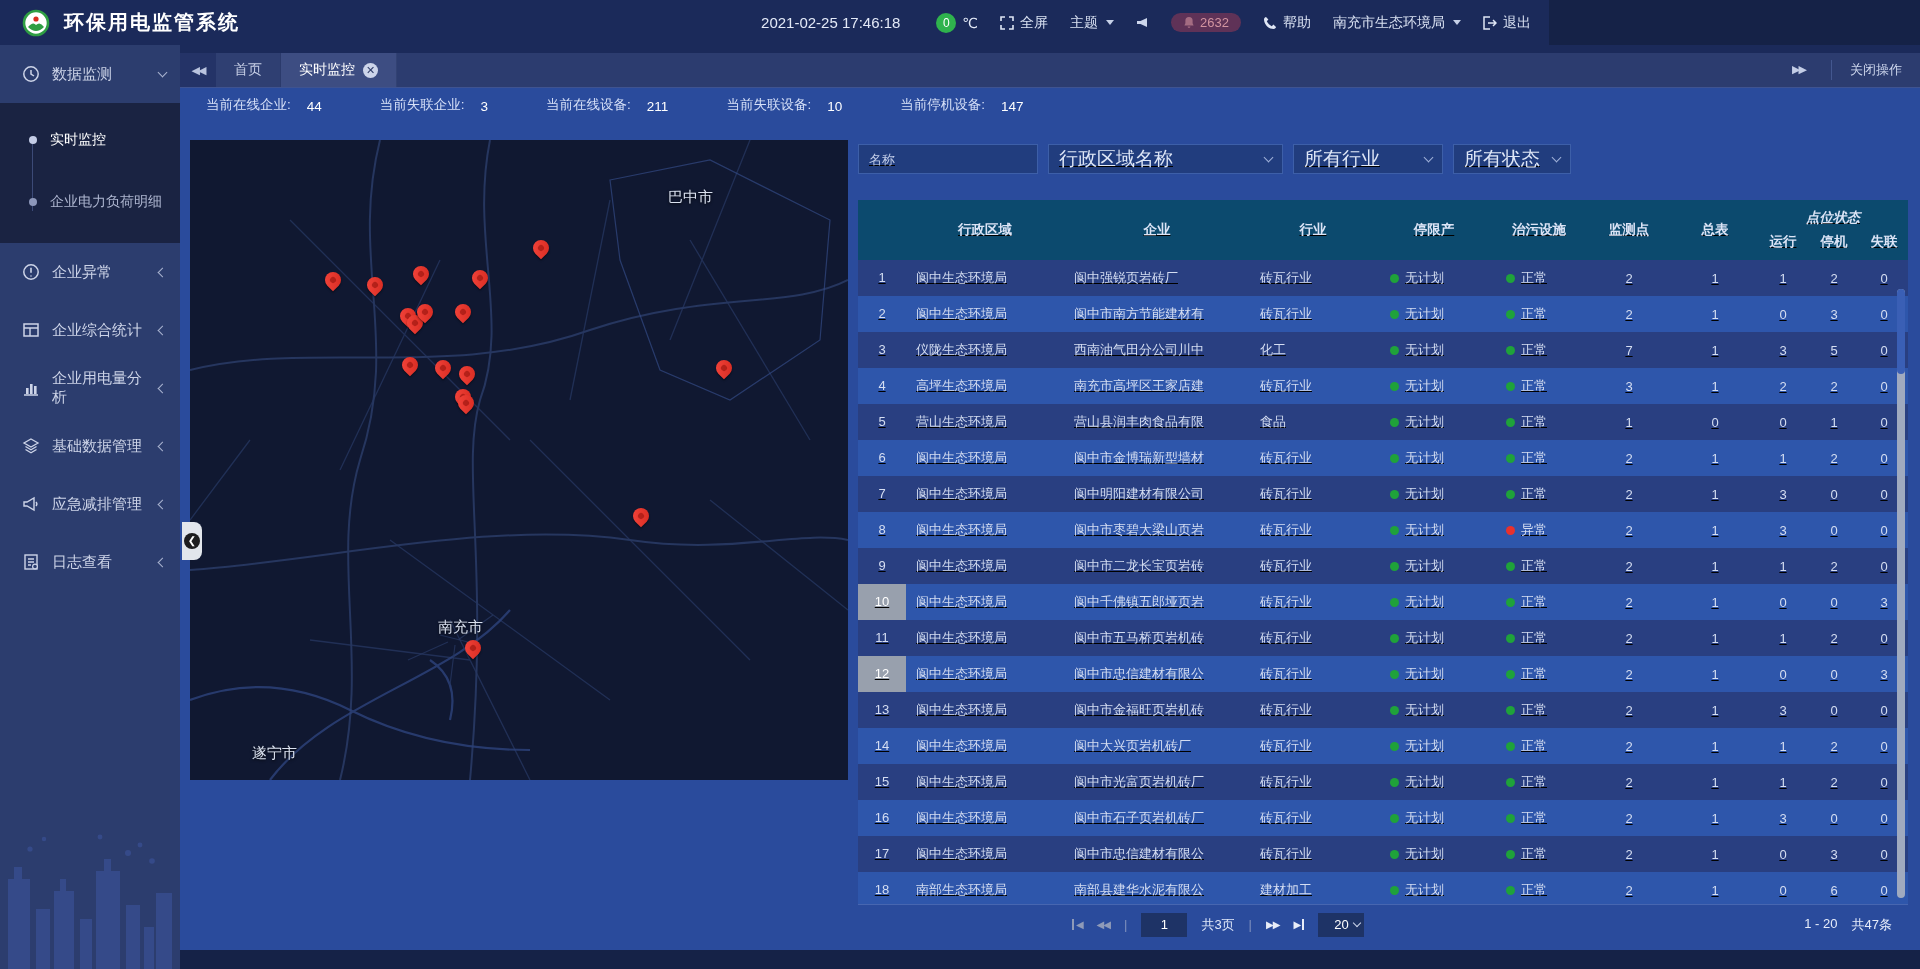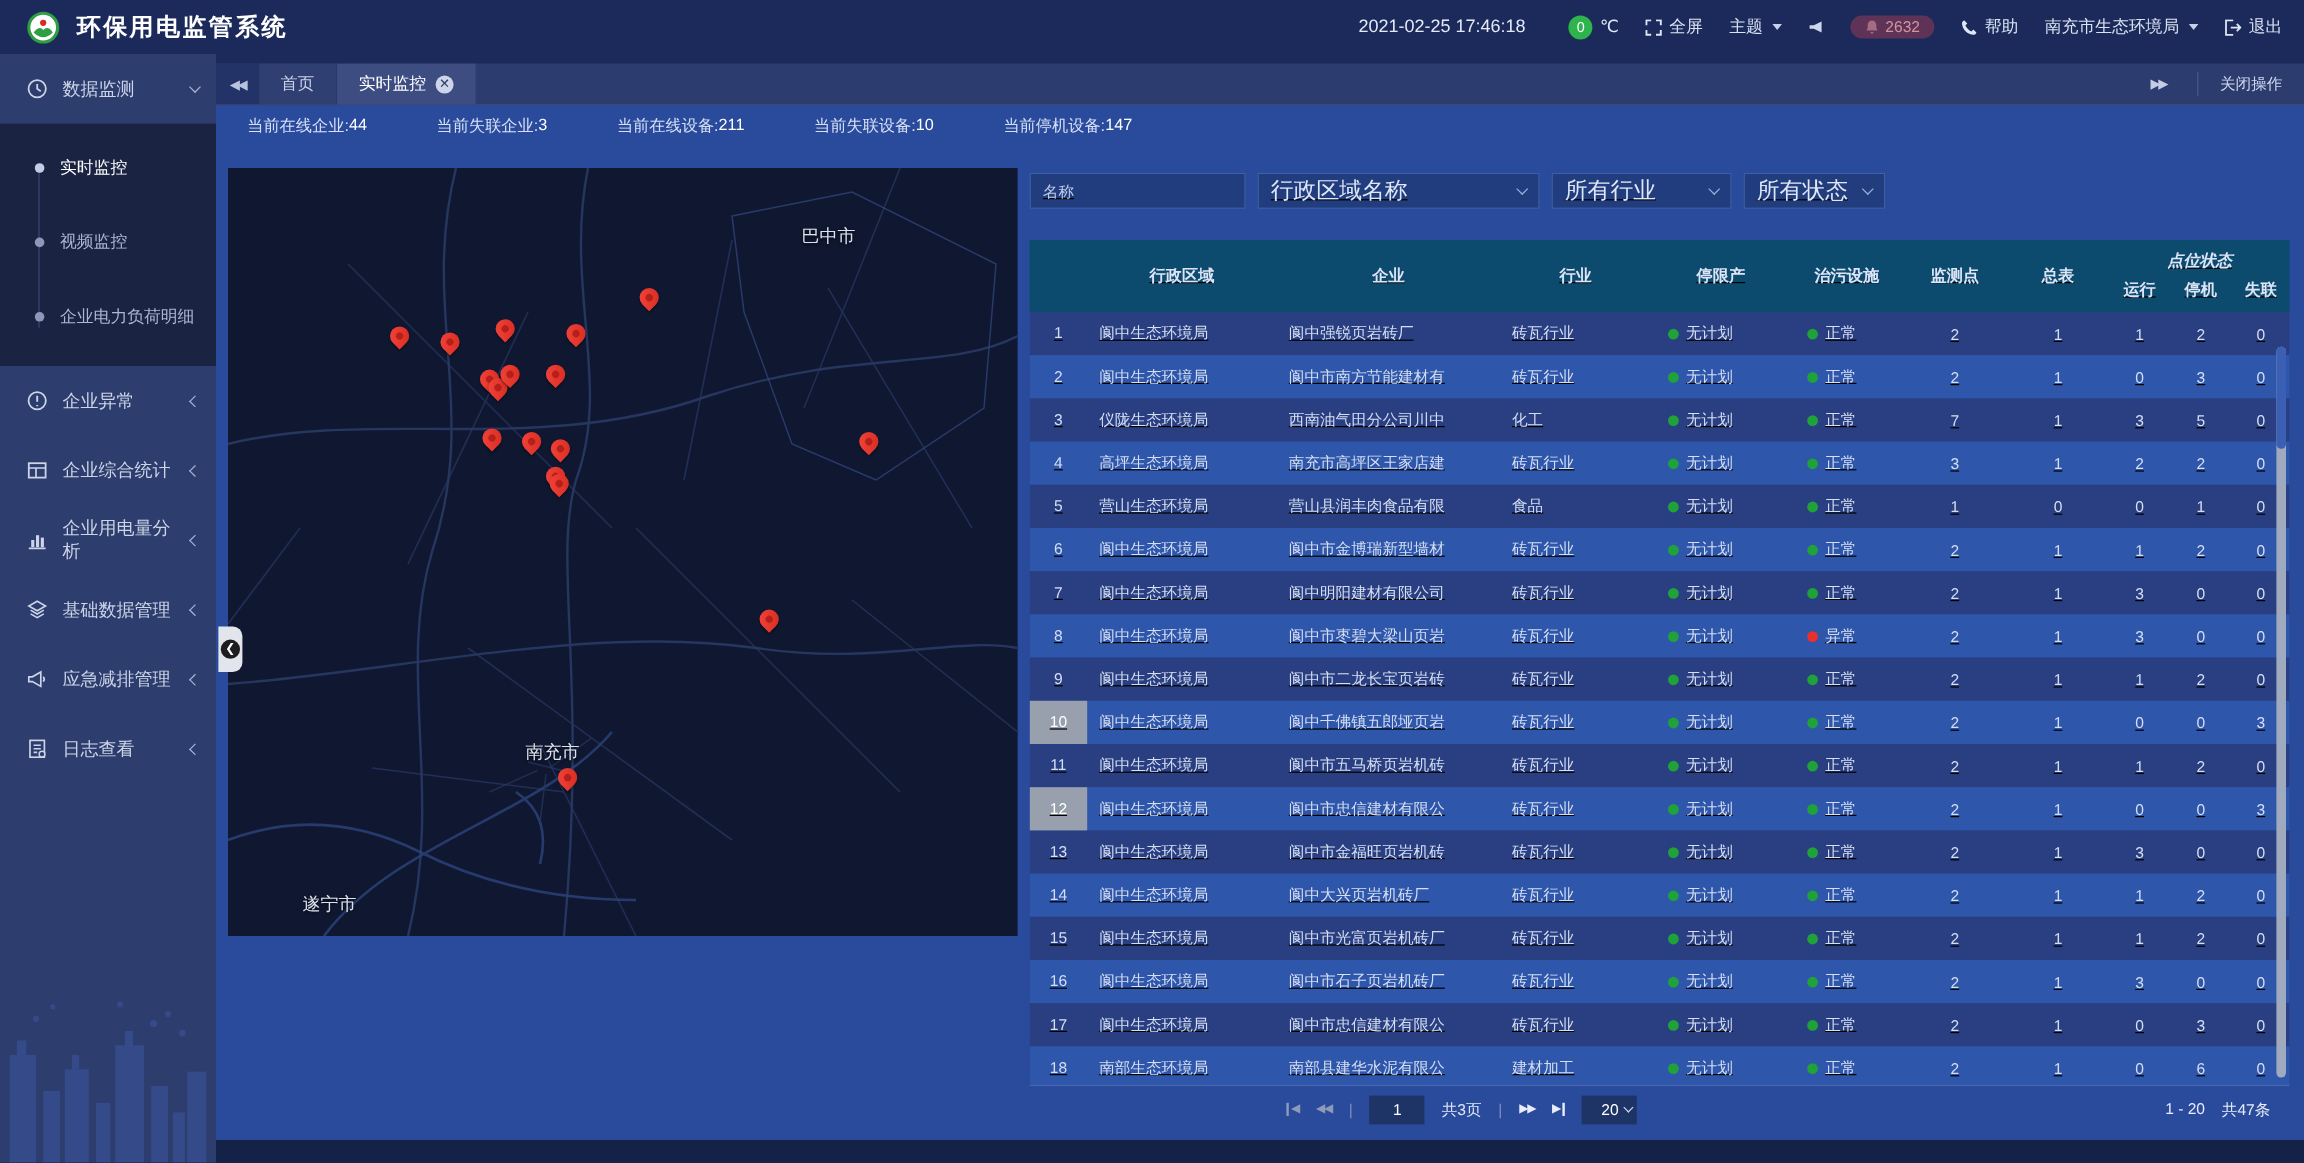--- a/index.html
+++ b/index.html
@@ -2,21 +2,21 @@
 <html lang="zh"><head>
 <meta charset="utf-8">
 <title>环保用电监管系统</title>
 <style>
   *{margin:0;padding:0;box-sizing:border-box;}
   html,body{width:1920px;height:969px;overflow:hidden;background:#152247;
     font-family:"Liberation Sans","DejaVu Sans",sans-serif;}
   .page{position:relative;width:1920px;height:969px;overflow:hidden;}
 
   
-  .topbar{position:absolute;left:0;top:0;width:1920px;height:45px;background:#1b2a5a;
+  .topbar{position:absolute;left:0;top:0;width:1549px;height:45px;background:#1b2a5a;
     display:flex;align-items:center;justify-content:space-between;z-index:30;}
   .brand{display:flex;align-items:center;padding-left:22px;gap:14px;}
   .brand-title{color:#fff;font-size:20px;font-weight:bold;letter-spacing:2px;}
   .topbar-right{display:flex;align-items:center;gap:22px;padding-right:18px;color:#d9e1f2;font-size:14px;justify-content:center;}
   .t-item{display:flex;align-items:center;gap:6px;cursor:pointer;white-space:nowrap;}
   .datetime{font-size:15px;color:#e3e9f7;margin-right:14px;}
   .temp-badge{width:20px;height:20px;border-radius:50%;background:#2fb34d;color:#fff;
     font-size:12px;display:inline-flex;align-items:center;justify-content:center;}
   .temp-unit{color:#e3e9f7;}
   .caret{display:inline-block;width:0;height:0;border-left:4px solid transparent;
@@ -57,21 +57,21 @@
     font-size:11px;line-height:15px;text-align:center;cursor:pointer;}
   .tab-right{position:absolute;right:0;bottom:0;height:35px;display:flex;align-items:center;
     color:#cfd8ee;font-size:13px;}
   .fwd-icon{letter-spacing:-2px;font-size:11px;color:#c3cde6;padding:0 26px;cursor:pointer;}
   .close-ops{border-left:1px solid #44578f;padding:0 18px;height:20px;display:flex;align-items:center;cursor:pointer;}
 
   
   .main{position:absolute;left:180px;top:88px;right:0;height:862px;background:#2a4b9c;}
   .stats{position:absolute;left:0;top:0;right:0;height:34px;display:flex;align-items:center;
     gap:58px;padding-left:26px;font-size:13.5px;}
-  .stat{display:flex;gap:0;color:#d6e0f8;}
+  .stat{display:flex;gap:16px;color:#d6e0f8;align-items:flex-end;}
   .stat-value{color:#ffffff;}
 
   
   .map{position:absolute;left:10px;top:52px;width:658px;height:640px;background:#101831;overflow:hidden;}
   .map svg.roads{position:absolute;left:0;top:0;}
   .city-label{position:absolute;color:#dbe2f0;font-size:15px;text-shadow:0 1px 3px rgba(0,0,0,.8);white-space:nowrap;}
   .pin{position:absolute;width:16px;height:16px;margin:-19px 0 0 -8px;
     background:linear-gradient(135deg,#f4453c,#d62a20);border-radius:50% 50% 50% 0;
     transform:rotate(-45deg);box-shadow:-1px 1px 2px rgba(0,0,0,.45);cursor:pointer;z-index:3;}
   .pin::after{content:"";position:absolute;left:5px;top:5px;width:6px;height:6px;border-radius:50%;
@@ -203,23 +203,20 @@
       <svg class="tic" width="18" height="18" viewBox="0 0 18 18">
         <circle cx="9" cy="9" r="7.2" fill="none" stroke="#cdd4e8" stroke-width="1.5"></circle>
         <path d="M9 5v4l3 2" fill="none" stroke="#cdd4e8" stroke-width="1.5"></path>
       </svg>
       <span class="nav-label">数据监测</span>
       <i class="chev down"></i>
     </div>
     <div class="submenu">
       <div class="sub-item active">
         <span>实时监控</span>
-      </div>
-      <div class="sub-item">
-        <span>视频监控</span>
       </div>
       <div class="sub-item">
         <span>企业电力负荷明细</span>
       </div>
     </div>
     <div class="nav-item">
       <svg class="tic" width="18" height="18" viewBox="0 0 18 18">
         <circle cx="9" cy="9" r="7.2" fill="none" stroke="#cdd4e8" stroke-width="1.5"></circle>
         <path d="M9 4.8v5M9 12.4v1.2" stroke="#cdd4e8" stroke-width="1.6"></path>
       </svg>

